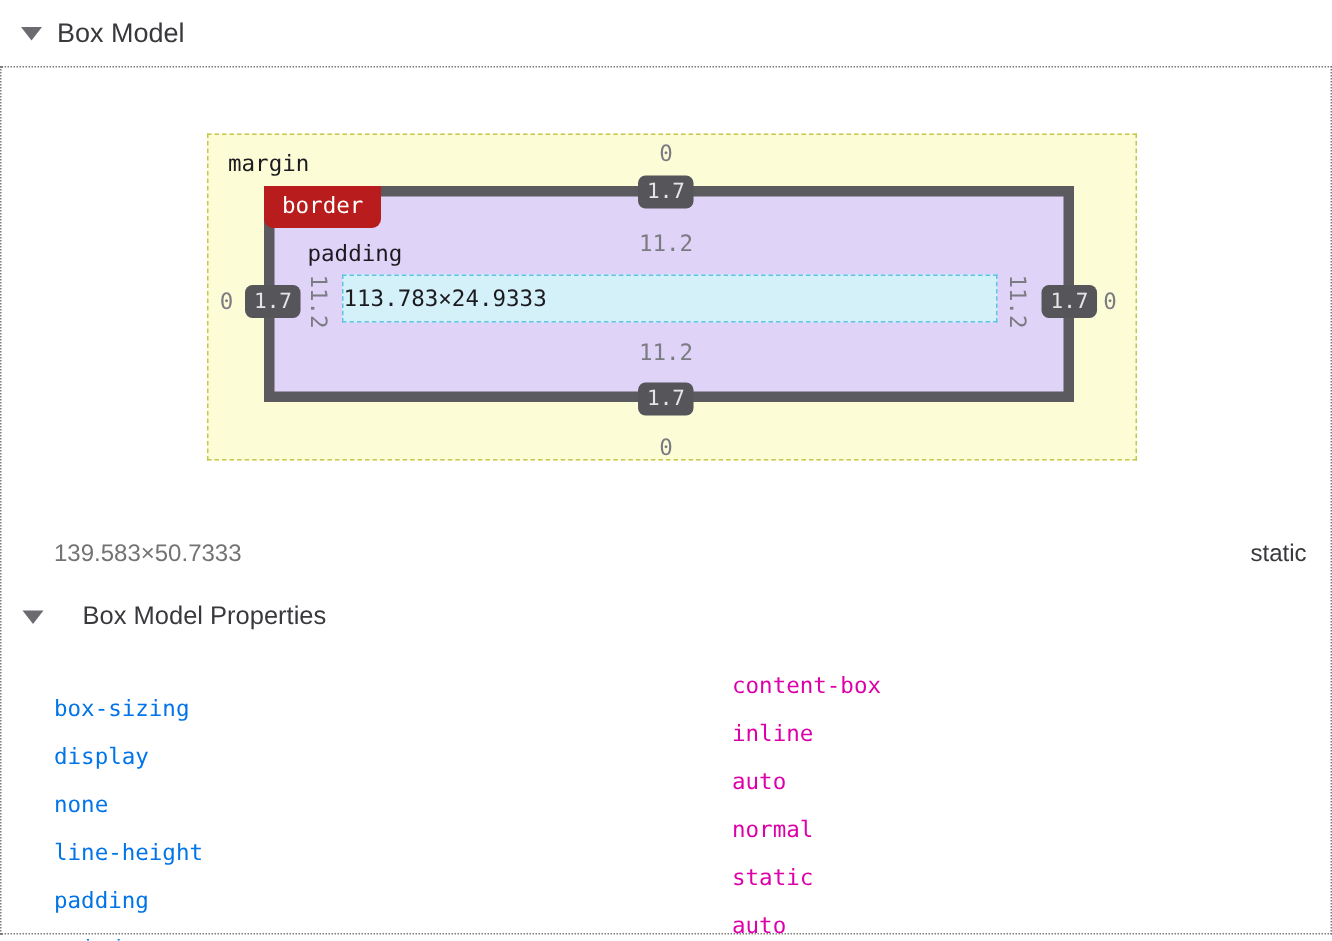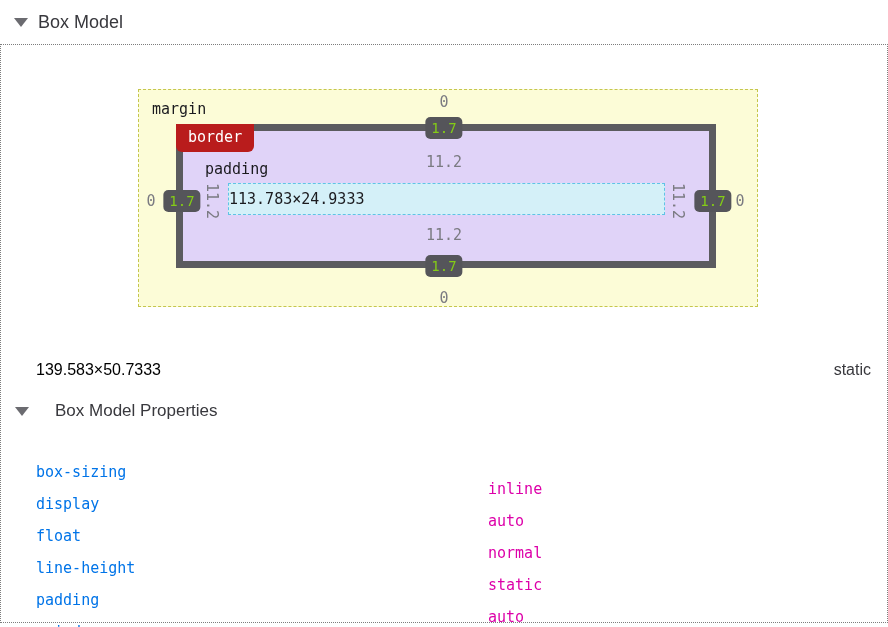--- a/index.html
+++ b/index.html
@@ -57,26 +57,26 @@
     background:#b91c1c; color:#ffffff; font-size:15px;
     border-radius:0 0 6px 6px;
   }
   .dim-val{
     position:absolute; font-size:15px; color:#7b7b82; white-space:nowrap;
     transform:translate(-50%,-50%);
   }
   .dim-val.vert{ writing-mode:vertical-rl; }
   .badge{
     position:absolute; transform:translate(-50%,-50%);
-    background:#55555a; color:#84cc16; font-size:14px;
+    background:#55555a; color:#e5e5e5; font-size:14px;
     padding:1px 6px; border-radius:5px; line-height:20px; white-space:nowrap;
   }
 
   
-  .summary-dims{ position:absolute; left:35px; top:316px; font-size:16px; color:#000000; }
+  .summary-dims{ position:absolute; left:35px; top:316px; font-size:16px; color:#737373; }
   .summary-pos{ position:absolute; right:16px; top:316px; font-size:16px; color:#38383d; }
 
   
   .props-header{
     position:absolute; left:14px; top:356px;
     display:flex; align-items:center;
   }
   .props-header .twisty{ margin-right:10px; }
   .props-title{ font-size:17px; color:#38383d;margin-left:16px; }
   .props-list{
@@ -130,27 +130,28 @@
   <span class="summary-pos">static</span>
 
   <div class="props-header">
     <span class="twisty"></span>
     <span class="props-title">Box Model Properties</span>
   </div>
 
   <div class="props-list">
     <div class="prop-row">
       <span class="prop-name mono">box-sizing</span>
+      <span class="prop-value mono">content-box</span>
     </div>
     <div class="prop-row">
       <span class="prop-name mono">display</span>
       <span class="prop-value mono">inline</span>
     </div>
     <div class="prop-row">
-      <span class="prop-name mono">float</span>
+      <span class="prop-name mono">none</span>
       <span class="prop-value mono">auto</span>
     </div>
     <div class="prop-row">
       <span class="prop-name mono">line-height</span>
       <span class="prop-value mono">normal</span>
     </div>
     <div class="prop-row">
       <span class="prop-name mono">padding</span>
       <span class="prop-value mono">static</span>
     </div>

